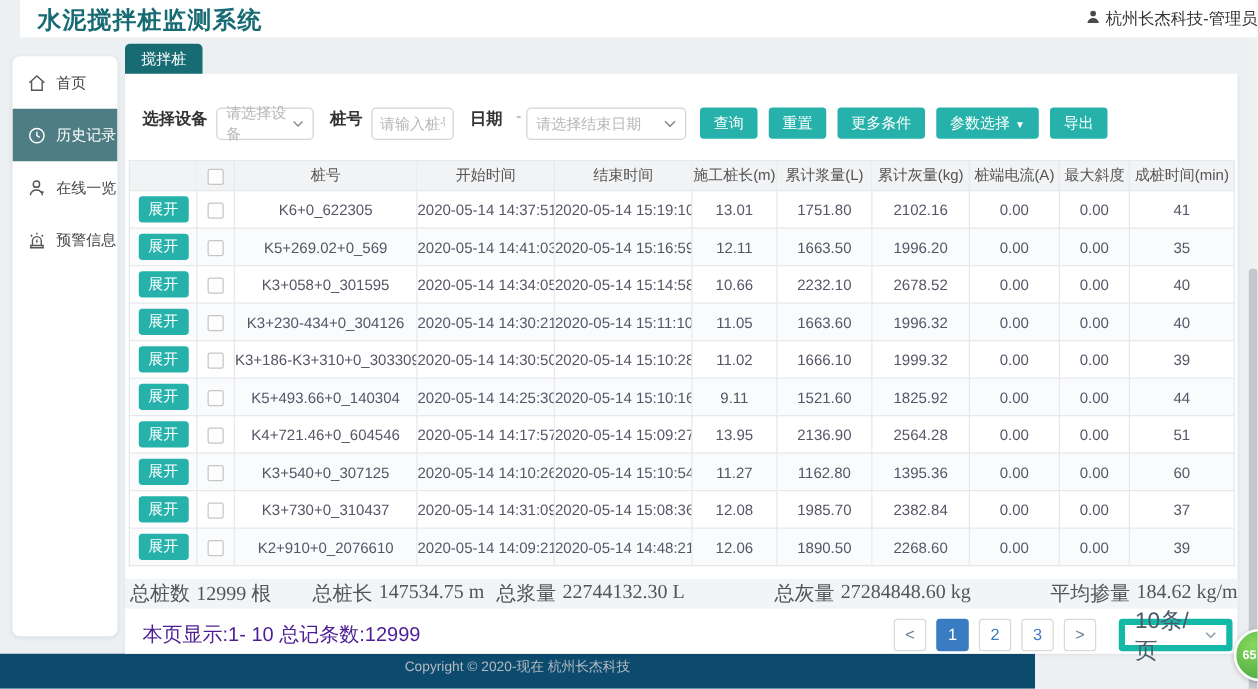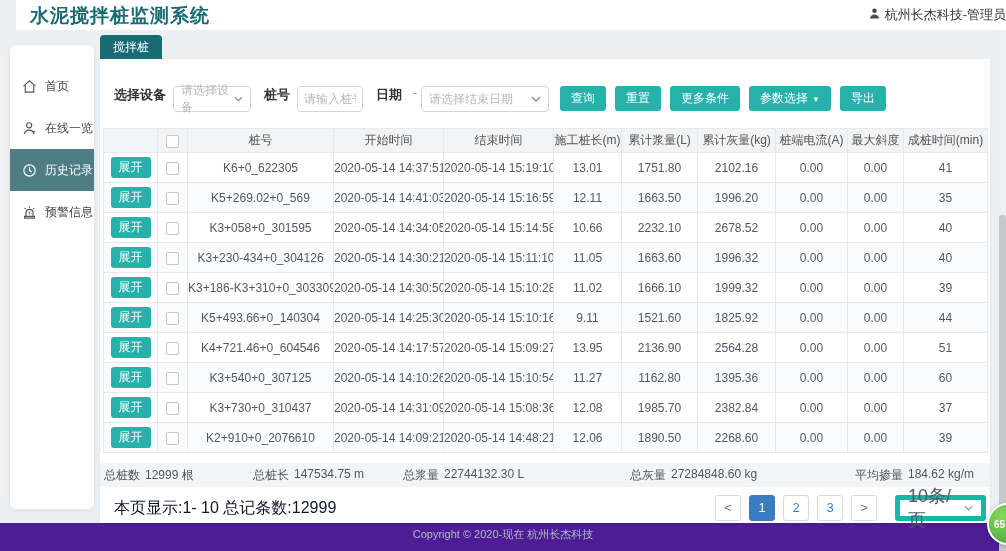--- a/index.html
+++ b/index.html
@@ -5,21 +5,21 @@
   * { margin:0; padding:0; box-sizing:border-box; }
   html,body { width:1006px; height:551px; overflow:hidden; position:relative;
     font-family:"Liberation Sans","DejaVu Sans",sans-serif; background:#edf0f3; }
 
   
   .topbar { position:absolute; left:16px; top:0; width:1006px; height:30px; background:#fff; z-index:5; }
   .page-title { position:absolute; left:14px; top:3px; font-size:19px; font-weight:bold; color:#176b73; letter-spacing:1px; }
   .topbar-user { position:absolute; right:16px; top:0; height:30px; display:flex; align-items:center; gap:4px; font-size:13px; color:#333; }
 
   
-  .sidebar { position:absolute; left:10px; top:45px; width:84px; height:464px; background:#fff; border-radius:6px; box-shadow:0 1px 4px rgba(0,0,0,.08); padding-top:20px; overflow:hidden; z-index:4; }
+  .sidebar { position:absolute; left:10px; top:45px; width:84px; height:464px; background:#fff; border-radius:6px; box-shadow:0 1px 4px rgba(0,0,0,.08); padding-top:0; overflow:hidden; z-index:4; }
   .side-item { height:42px; display:flex; align-items:center; gap:7px; padding-left:11px; font-size:12px; color:#444; cursor:pointer; }
   .side-item svg { flex:0 0 auto; }
   .side-item.active { background:#4e7e84; color:#fff; }
   .side-item.active svg * { stroke:#fff; }
 
   
   .tab { position:absolute; left:100px; top:35px; height:24px; line-height:24px; padding:0 13px; background:#176b73; color:#fff; font-size:12px; border-radius:4px 4px 0 0; z-index:4; cursor:pointer; }
 
   
   .card { position:absolute; left:100px; top:59px; width:890px; height:464px; background:#fff; box-shadow:0 1px 3px rgba(0,0,0,.06); z-index:3; }
@@ -42,36 +42,36 @@
   
   table.grid { margin:16px 3px 0 3px; width:884px; border-collapse:collapse; table-layout:fixed; }
   .grid th, .grid td { border:1px solid #e6e8ea; font-size:12px; color:#556; text-align:center; overflow:hidden; white-space:nowrap; }
   .grid th { height:24px; background:#f2f3f5; font-weight:normal; color:#555; }
   .grid td { height:30px; background:#fff; }
   .grid tr.alt td { background:#fafbfc; }
   .expand { width:40px; height:21px; padding:0; background:#26b2ab; color:#fff; border:none; border-radius:3px; font-size:12px; cursor:pointer; font-family:inherit; }
   .cb { display:inline-block; width:13px; height:13px; border:1px solid #c6c6c6; border-radius:2px; background:#fdfdfd; vertical-align:middle; cursor:pointer; }
 
   
-  .stats { margin:10px 0 0 0; height:24px; background:#f2f5f7; display:flex; align-items:center; font-size:12px; color:#555; padding-left:4px; }
+  .stats { margin:10px 0 0 0; height:24px; background:#f2f5f7; display:flex; align-items:center; font-size:16px; color:#555; padding-left:4px;font-family:Liberation Serif, serif; }
   .stat { display:flex; gap:5px; white-space:nowrap; }
   .stat:nth-child(1){ width:149px; } .stat:nth-child(2){ width:150px; }
   .stat:nth-child(3){ width:227px; } .stat:nth-child(4){ width:225px; }
 
   
   .page-row { display:flex; justify-content:space-between; align-items:center; margin-top:7px; padding:0 4px 0 14px; height:28px; }
-  .page-info { font-size:16px; color:#0f172a; }
+  .page-info { font-size:16px; color:#4c1d95; }
   .pager { display:flex; align-items:center; gap:8px; }
   .pg { min-width:26px; height:26px; line-height:24px; text-align:center; border:1px solid #d9d9d9; border-radius:3px; background:#fff; color:#3a7cc1; font-size:13px; cursor:pointer; padding:0 4px; }
   .pg.arrow { color:#6b7f95; }
   .pg.active { background:#3a7cc1; border-color:#3a7cc1; color:#fff; }
   .size-sel { margin-left:10px; width:91px; height:26px; border:5px solid #14b8a6; border-radius:3px; background:#fff; display:flex; align-items:center; justify-content:space-between; padding:0 8px; font-size:18px; color:#4a5a6a; cursor:pointer; }
 
   
-  .footer-strip { position:absolute; left:0; top:523px; width:1006px; height:28px; background:#4c1d95; z-index:2; }
+  .footer-strip { position:absolute; left:0; top:523px; width:828px; height:28px; background:#0c4a6e; z-index:2; }
   .copyright { text-align:center; line-height:22px; font-size:11px; color:#b3bac0; }
 
   
   .scroll-track { position:absolute; right:0; top:30px; width:7px; height:521px; background:#f0f1f2; z-index:6; }
   .scroll-thumb { position:absolute; right:0; top:185px; width:7px; height:360px; background:#c3c8cc; border-radius:3px; cursor:pointer; }
 
   
   .float-badge { position:absolute; left:987px; top:503px; width:42px; height:42px; border-radius:50%;
     background:radial-gradient(circle at 35% 30%, #86d95c, #3f9f3c); border:2px solid #fff;
     box-shadow:0 1px 4px rgba(0,0,0,.25); z-index:7; color:#fff; font-size:10px; font-weight:bold;
@@ -94,34 +94,34 @@
 </div>
 
 <div class="sidebar">
   <div class="side-item">
     <svg width="17" height="17" viewBox="0 0 24 24" fill="none">
         <path d="M3.5 11.5 L12 4 L20.5 11.5" stroke="#555" stroke-width="1.6"></path>
         <path d="M6 10.2 V20 H18 V10.2" stroke="#555" stroke-width="1.6"></path>
       </svg>
     <span>首页</span>
   </div>
+  <div class="side-item active">
+    <svg width="17" height="17" viewBox="0 0 24 24" fill="none">
+        <circle cx="12" cy="12" r="8" stroke="#555" stroke-width="1.6"></circle>
+        <path d="M12 7.5 V12 L15.3 14" stroke="#555" stroke-width="1.6"></path>
+      </svg>
+    <span>历史记录</span>
+  </div>
   <div class="side-item">
     <svg width="17" height="17" viewBox="0 0 24 24" fill="none">
         <circle cx="11.5" cy="7.5" r="3.6" stroke="#555" stroke-width="1.6"></circle>
         <path d="M4.5 20c1-4 4-5.8 7-5.8s6 1.8 7 5.8" stroke="#555" stroke-width="1.6"></path>
         <path d="M16.5 16.5h3" stroke="#555" stroke-width="1.8"></path>
       </svg>
     <span>在线一览</span>
-  </div>
-  <div class="side-item active">
-    <svg width="17" height="17" viewBox="0 0 24 24" fill="none">
-        <circle cx="12" cy="12" r="8" stroke="#555" stroke-width="1.6"></circle>
-        <path d="M12 7.5 V12 L15.3 14" stroke="#555" stroke-width="1.6"></path>
-      </svg>
-    <span>历史记录</span>
   </div>
   <div class="side-item">
     <svg width="17" height="17" viewBox="0 0 24 24" fill="none">
         <path d="M7 17 v-4.5 a5 5 0 0 1 10 0 V17" stroke="#555" stroke-width="1.6"></path>
         <path d="M5 17.5 h14 v2.5 h-14 z" stroke="#555" stroke-width="1.6"></path>
         <path d="M12 3.2 v2 M5.2 5.8 l1.5 1.4 M18.8 5.8 l-1.5 1.4" stroke="#555" stroke-width="1.6"></path>
         <path d="M12.6 10.5 l-1.6 2.2 h2 l-1.6 2.2" stroke="#555" stroke-width="1.1"></path>
       </svg>
     <span>预警信息</span>
   </div>

